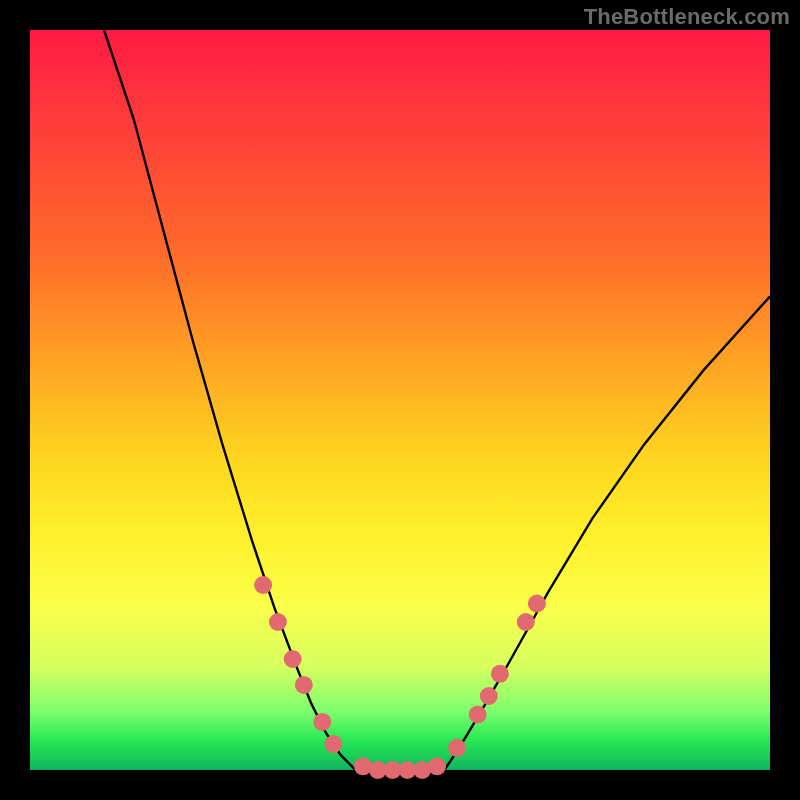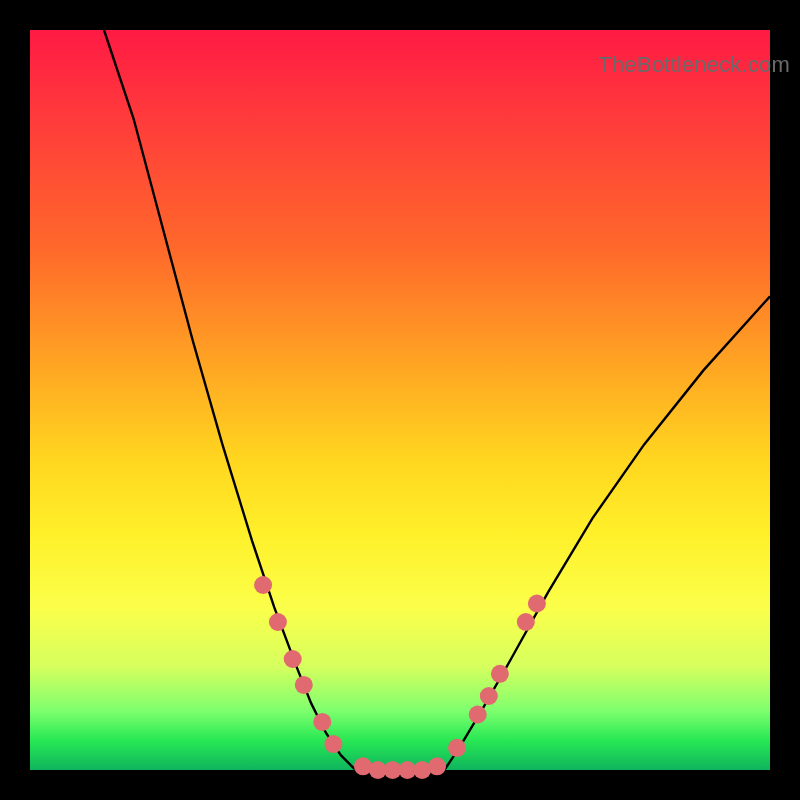--- a/index.html
+++ b/index.html
@@ -35,24 +35,23 @@
       #7eff6e 92%,
       #27e853 96%,
       #0fb45e 100%);
   }
   .watermark {
     position: absolute;
     top: 4px;
     right: 10px;
     color: #6a6a6a;
     font-size: 22px;
-    font-weight: 400;
+    font-weight: 700;
     letter-spacing: 0.2px;
     user-select: none;
-    margin-top: 48px;
   }
   svg.curve {
     position: absolute;
     left: 0;
     top: 0;
     width: 740px;
     height: 740px;
     overflow: visible;
   }
 </style>

